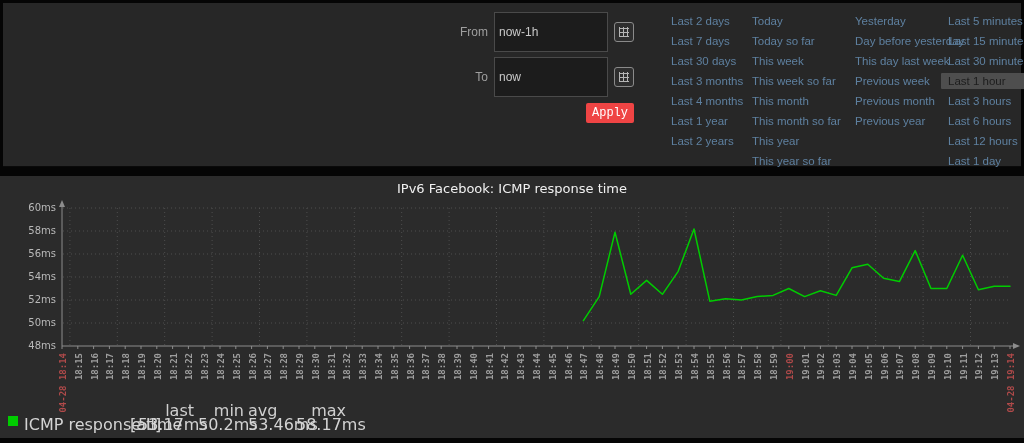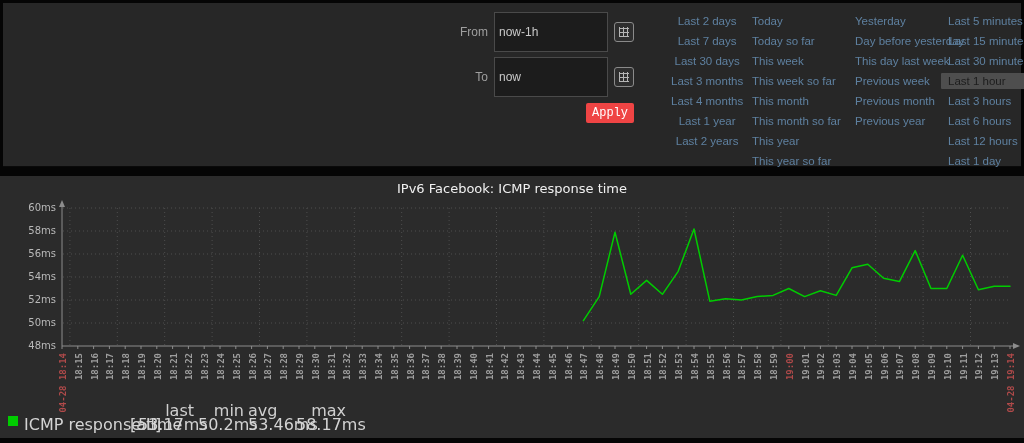--- a/index.html
+++ b/index.html
@@ -17,21 +17,21 @@
   .cal-btn{width:20px;height:20px;margin-left:6px;background:#2e2e2e;border:1px solid #8a8a8a;
     border-radius:3px;position:relative;cursor:pointer;padding:0;}
   .cal-btn::after{content:"";position:absolute;left:4px;top:4px;right:4px;bottom:4px;
     background-image:repeating-linear-gradient(0deg,#b5b5b5 0 1px,transparent 1px 4px),
                      repeating-linear-gradient(90deg,#b5b5b5 0 1px,transparent 1px 4px);}
   .apply-row{display:flex;justify-content:flex-end;margin-top:6px;}
   .apply-btn{background:#ef4444;color:#ffffff;border:none;border-radius:2px;
     font-size:12px;padding:3px 6px;cursor:pointer;font-family:Liberation Mono, monospace;}
 
   .qr-col{position:absolute;top:12px;}
-  .qr-col:nth-of-type(2){left:668px;text-align:center;}
+  .qr-col:nth-of-type(2){left:668px;}
   .qr-col:nth-of-type(3){left:749px;}
   .qr-col:nth-of-type(4){left:852px;}
   .qr-col:nth-of-type(5){left:945px;}
   .qr-item{display:block;color:#5e80a0;font-size:11.5px;margin-bottom:8px;
     text-decoration:none;cursor:pointer;white-space:nowrap;}
   .qr-item.selected{background:#4e4e4e;color:#1d1d1d;padding:2px 7px;margin-left:-7px;
     margin-top:-2px;margin-bottom:6px;border-radius:1px;}
 
   
   .graph-panel{position:absolute;left:0;top:176px;width:1024px;height:262px;background:#2b2b2b;}

